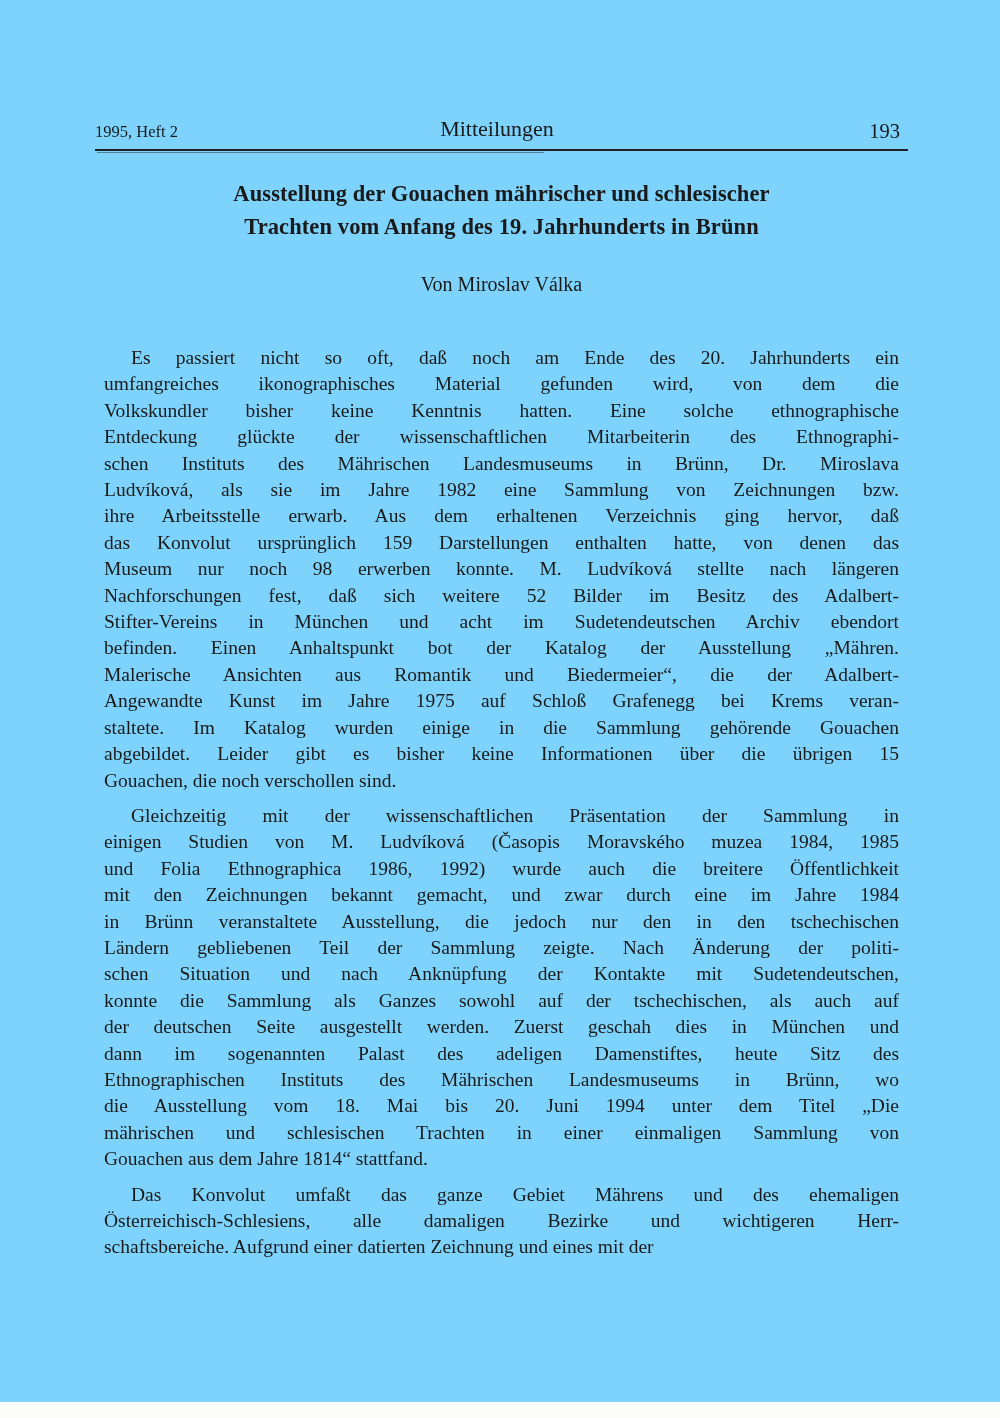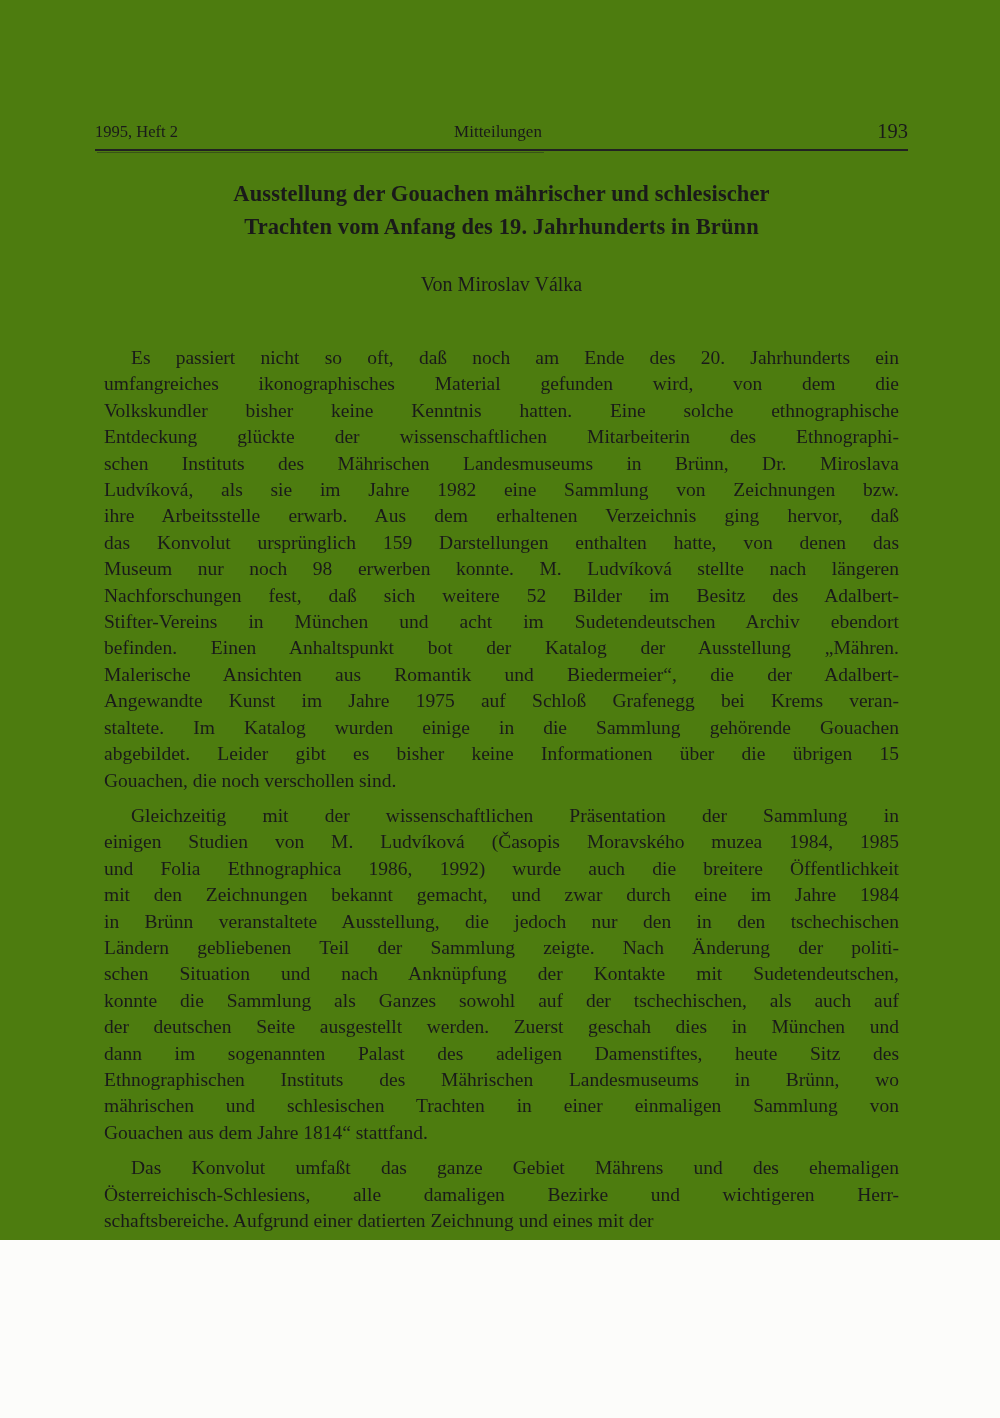--- a/index.html
+++ b/index.html
@@ -1,22 +1,22 @@
 <!DOCTYPE html>
 <html><head>
 <meta charset="utf-8">
 <style>
   * { margin: 0; padding: 0; box-sizing: border-box; }
   html, body { background: #fcfcfa; }
   .page {
     position: relative;
     width: 1000px;
-    height: 1240px;
+    height: 1402px;
     margin: 0 auto;
-    background: #4d7c0f;
+    background: #7dd3fc;
     color: #1a1a1a;
     font-family: "Liberation Serif", "DejaVu Serif", serif;
     overflow: hidden;
   }
   .content {
     position: absolute;
     left: 95px;
     top: 115px;
     width: 813px;
   }
@@ -25,24 +25,24 @@
     position: relative;
     height: 27px;
   }
   .runhead .h-left {
     position: absolute; left: 0; bottom: 0;
     font-size: 16.5px;
   }
   .runhead .h-center {
     position: absolute; left: 50%; bottom: 0;
     transform: translateX(-54%);
-    font-size: 17px;
+    font-size: 22px;
   }
   .runhead .h-right {
-    position: absolute; right: 0; bottom: -1px;
+    position: absolute; right: 8px; bottom: -1px;
     font-size: 20.5px;
   }
   .rule {
     position: relative;
     margin-top: 7px;
     height: 2px;
     background: #222;
   }
   .rule::after {
     content: "";
@@ -128,20 +128,21 @@
           <div class="line">einigen Studien von M. Ludvíková (Časopis Moravského muzea 1984, 1985</div>
           <div class="line">und Folia Ethnographica 1986, 1992) wurde auch die breitere Öffentlichkeit</div>
           <div class="line">mit den Zeichnungen bekannt gemacht, und zwar durch eine im Jahre 1984</div>
           <div class="line">in Brünn veranstaltete Ausstellung, die jedoch nur den in den tschechischen</div>
           <div class="line">Ländern gebliebenen Teil der Sammlung zeigte. Nach Änderung der politi-</div>
           <div class="line">schen Situation und nach Anknüpfung der Kontakte mit Sudetendeutschen,</div>
           <div class="line">konnte die Sammlung als Ganzes sowohl auf der tschechischen, als auch auf</div>
           <div class="line">der deutschen Seite ausgestellt werden. Zuerst geschah dies in München und</div>
           <div class="line">dann im sogenannten Palast des adeligen Damenstiftes, heute Sitz des</div>
           <div class="line">Ethnographischen Instituts des Mährischen Landesmuseums in Brünn, wo</div>
+          <div class="line">die Ausstellung vom 18. Mai bis 20. Juni 1994 unter dem Titel „Die</div>
           <div class="line">mährischen und schlesischen Trachten in einer einmaligen Sammlung von</div>
           <div class="line last">Gouachen aus dem Jahre 1814“ stattfand.</div>
         </div>
         <div class="para">
           <div class="line first">Das Konvolut umfaßt das ganze Gebiet Mährens und des ehemaligen</div>
           <div class="line">Österreichisch-Schlesiens, alle damaligen Bezirke und wichtigeren Herr-</div>
           <div class="line last">schaftsbereiche. Aufgrund einer datierten Zeichnung und eines mit der</div>
         </div>
       </div>
 

